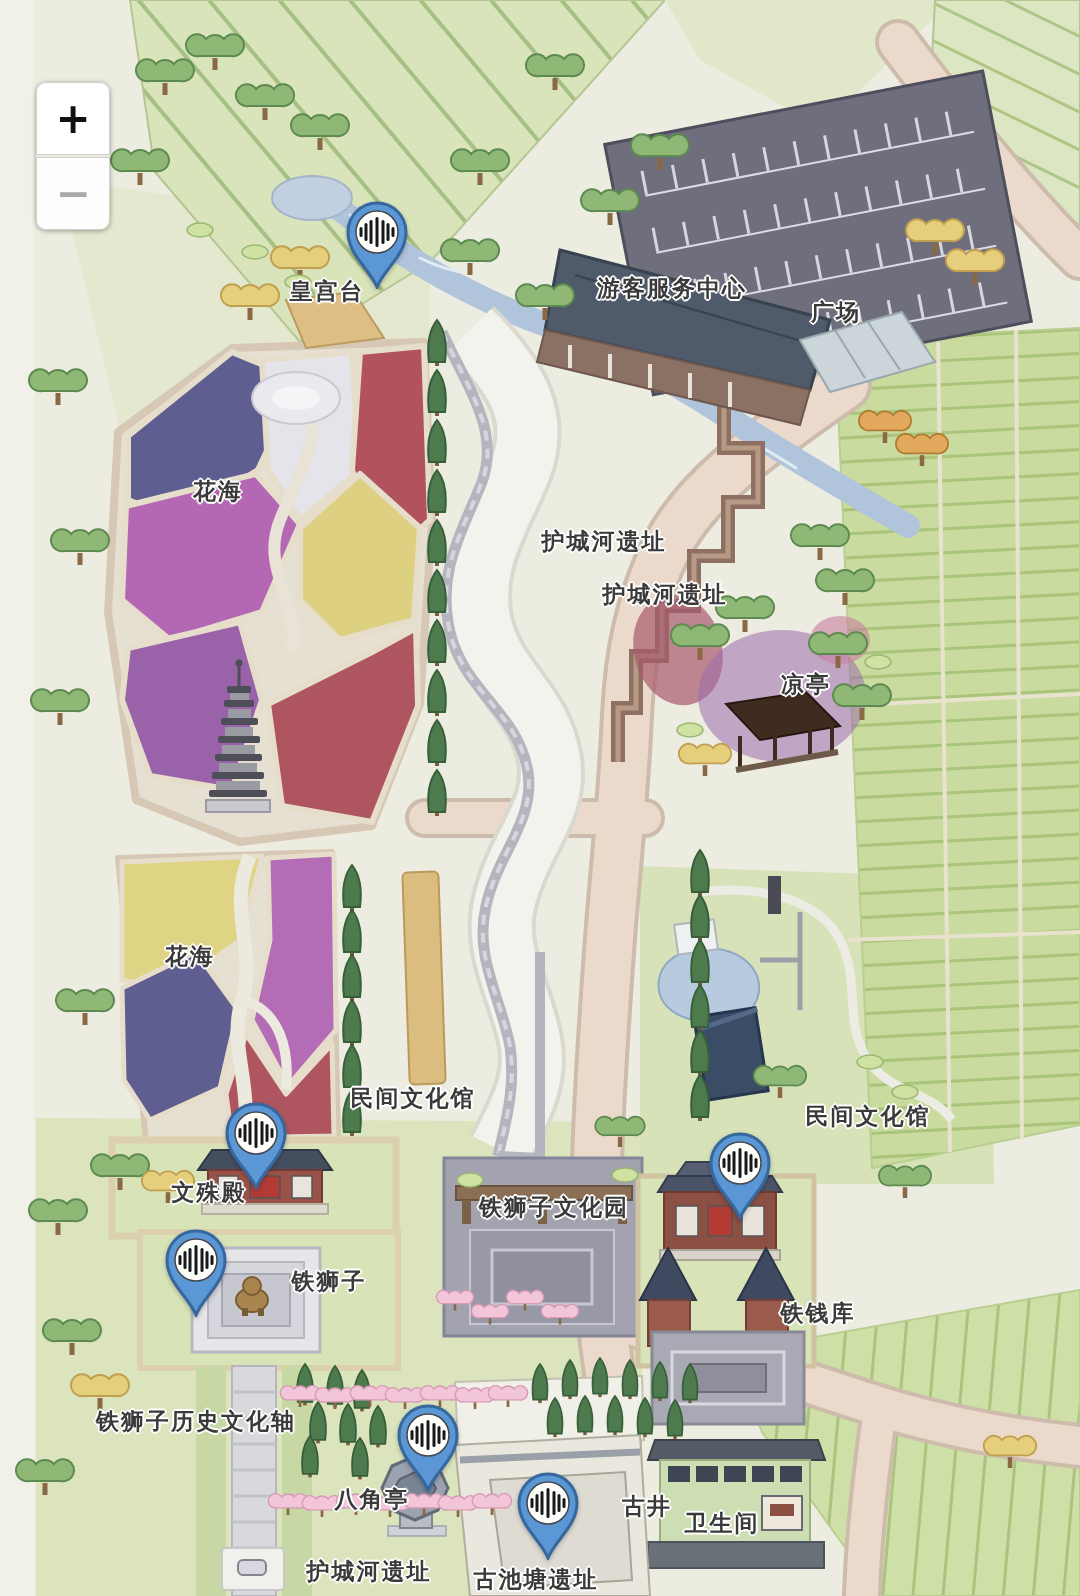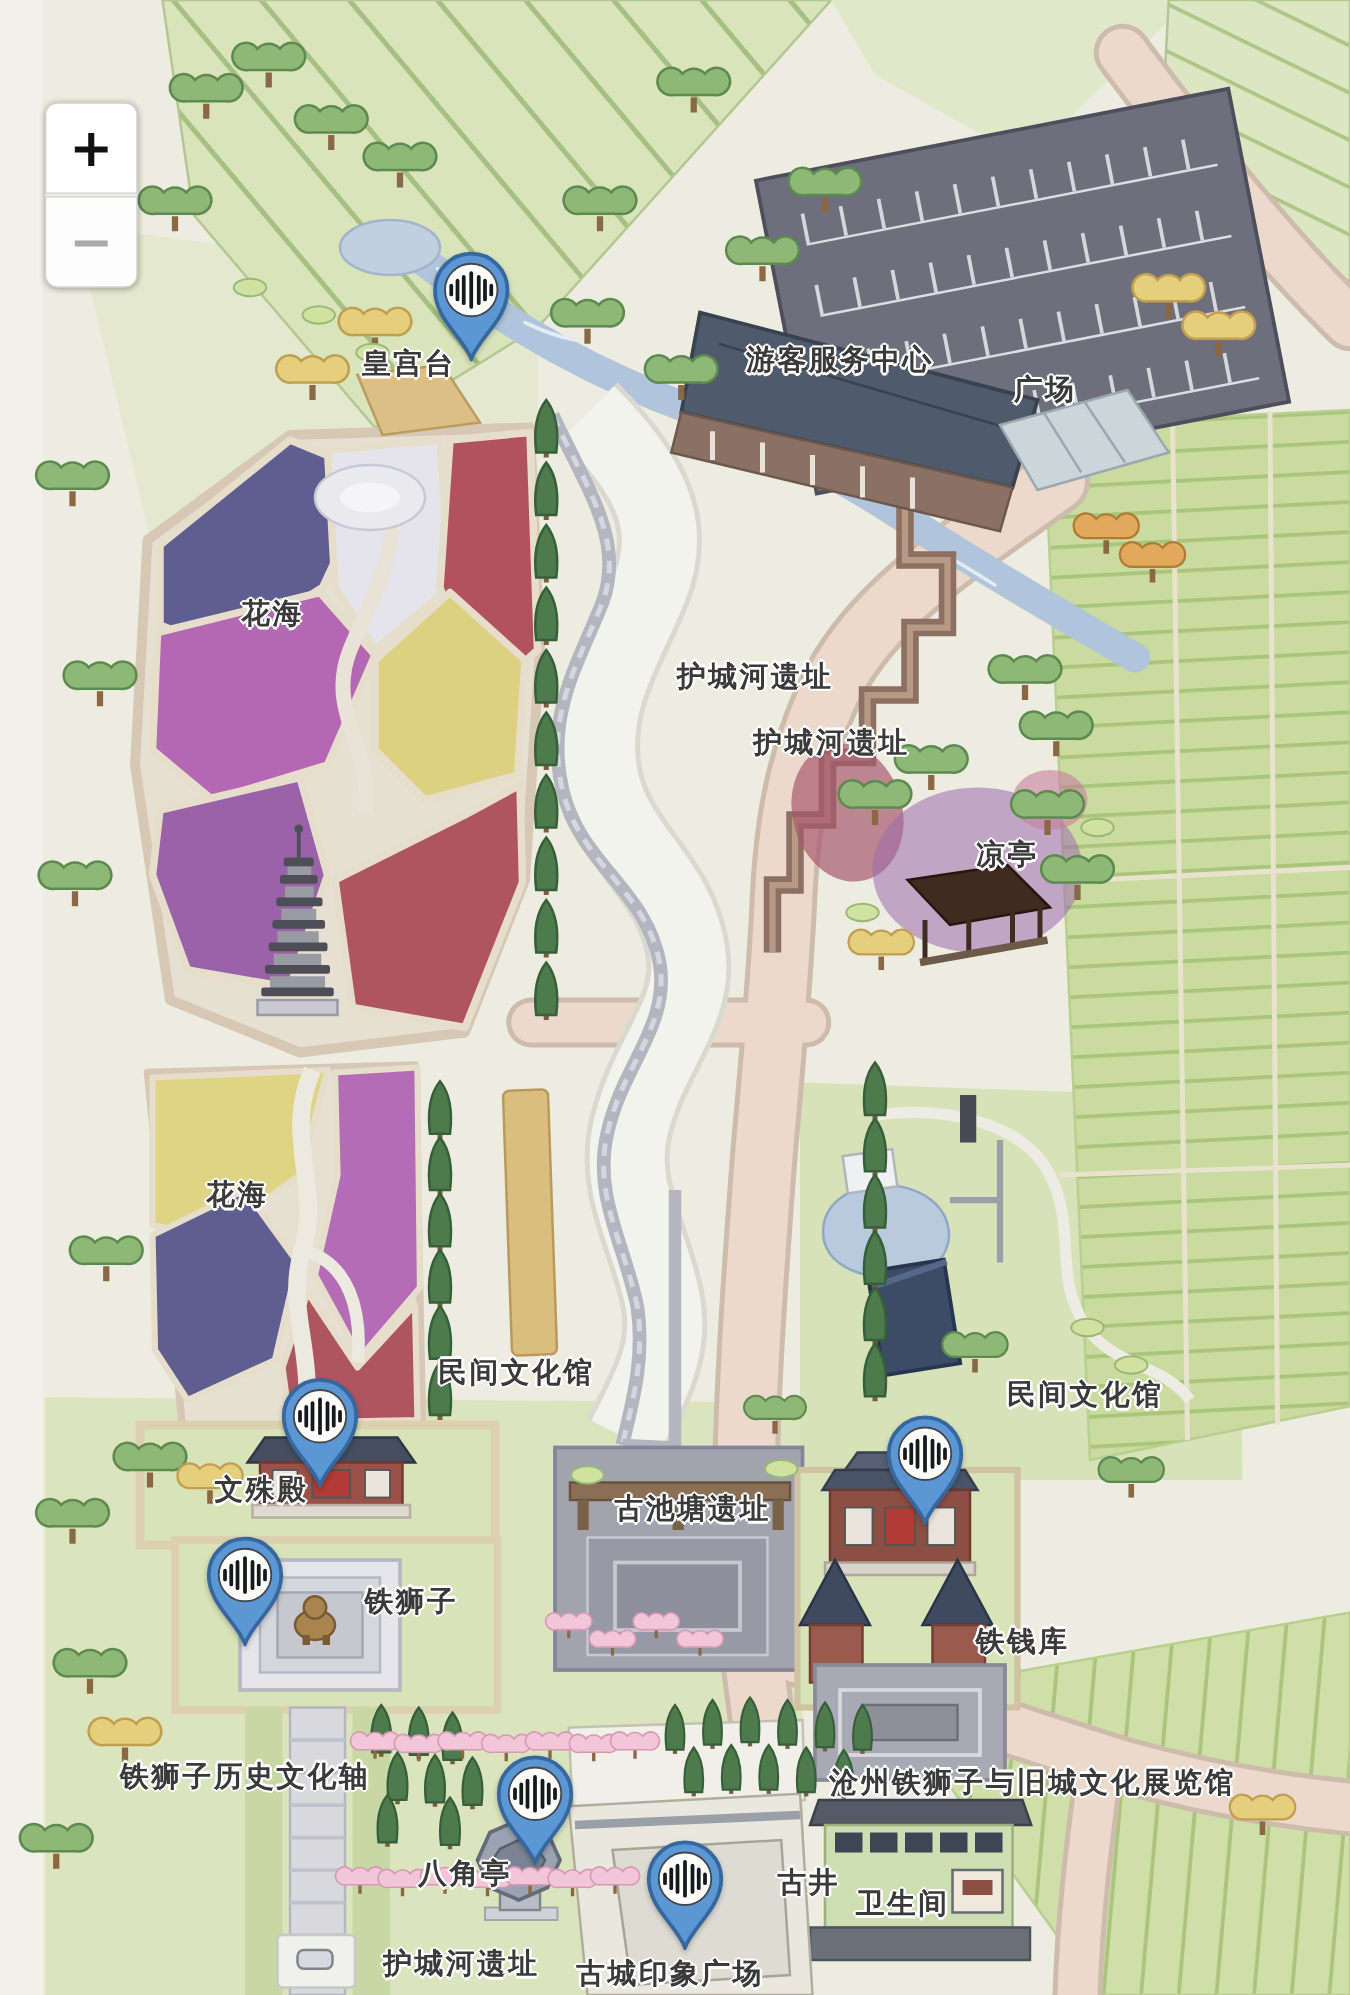--- a/index.html
+++ b/index.html
@@ -481,30 +481,29 @@
 <div class="map-label" style="left:672px;top:288px">游客服务中心</div>
 <div class="map-label" style="left:836px;top:312px">广场</div>
 <div class="map-label" style="left:218px;top:491px">花海</div>
 <div class="map-label" style="left:604px;top:541px">护城河遗址</div>
 <div class="map-label" style="left:665px;top:594px">护城河遗址</div>
 <div class="map-label" style="left:806px;top:684px">凉亭</div>
 <div class="map-label" style="left:190px;top:956px">花海</div>
 <div class="map-label" style="left:413px;top:1098px">民间文化馆</div>
 <div class="map-label" style="left:868px;top:1116px">民间文化馆</div>
 <div class="map-label" style="left:209px;top:1192px">文殊殿</div>
-<div class="map-label" style="left:554px;top:1207px">古池塘遗址</div>
+<div class="map-label" style="left:554px;top:1207px">铁狮子文化园</div>
 <div class="map-label" style="left:329px;top:1281px">铁狮子</div>
 <div class="map-label" style="left:818px;top:1313px">铁钱库</div>
 <div class="map-label" style="left:196px;top:1421px">铁狮子历史文化轴</div>
-<div class="map-label" style="left:826px;top:1426px">沧州铁狮子与旧城文化展览馆</div>
 <div class="map-label" style="left:372px;top:1499px">八角亭</div>
 <div class="map-label" style="left:647px;top:1506px">古井</div>
 <div class="map-label" style="left:722px;top:1523px">卫生间</div>
 <div class="map-label" style="left:369px;top:1571px">护城河遗址</div>
-<div class="map-label" style="left:536px;top:1579px">古城印象广场</div>
+<div class="map-label" style="left:536px;top:1579px">古池塘遗址</div>
 
 <div class="audio-pin" style="left:344px;top:199px" title="皇宫台">
   <svg viewBox="0 0 66 90" width="66" height="90">
     <path d="M33 88 C26 70 4 56 4 33 A29 29 0 1 1 62 33 C62 56 40 70 33 88 Z" fill="#5b97d4" stroke="#36689f" stroke-width="3"></path>
     <circle cx="33" cy="33" r="21" fill="#fdfdfa" stroke="#44484e" stroke-width="1.5"></circle>
     <g fill="#16181c">
       <rect x="15.5" y="28" width="3" height="10" rx="1.5"></rect>
           <rect x="20.5" y="24" width="3" height="18" rx="1.5"></rect>
       <rect x="25.5" y="21" width="3" height="24" rx="1.5"></rect>
           <rect x="31.5" y="18" width="3" height="30" rx="1.5"></rect>

